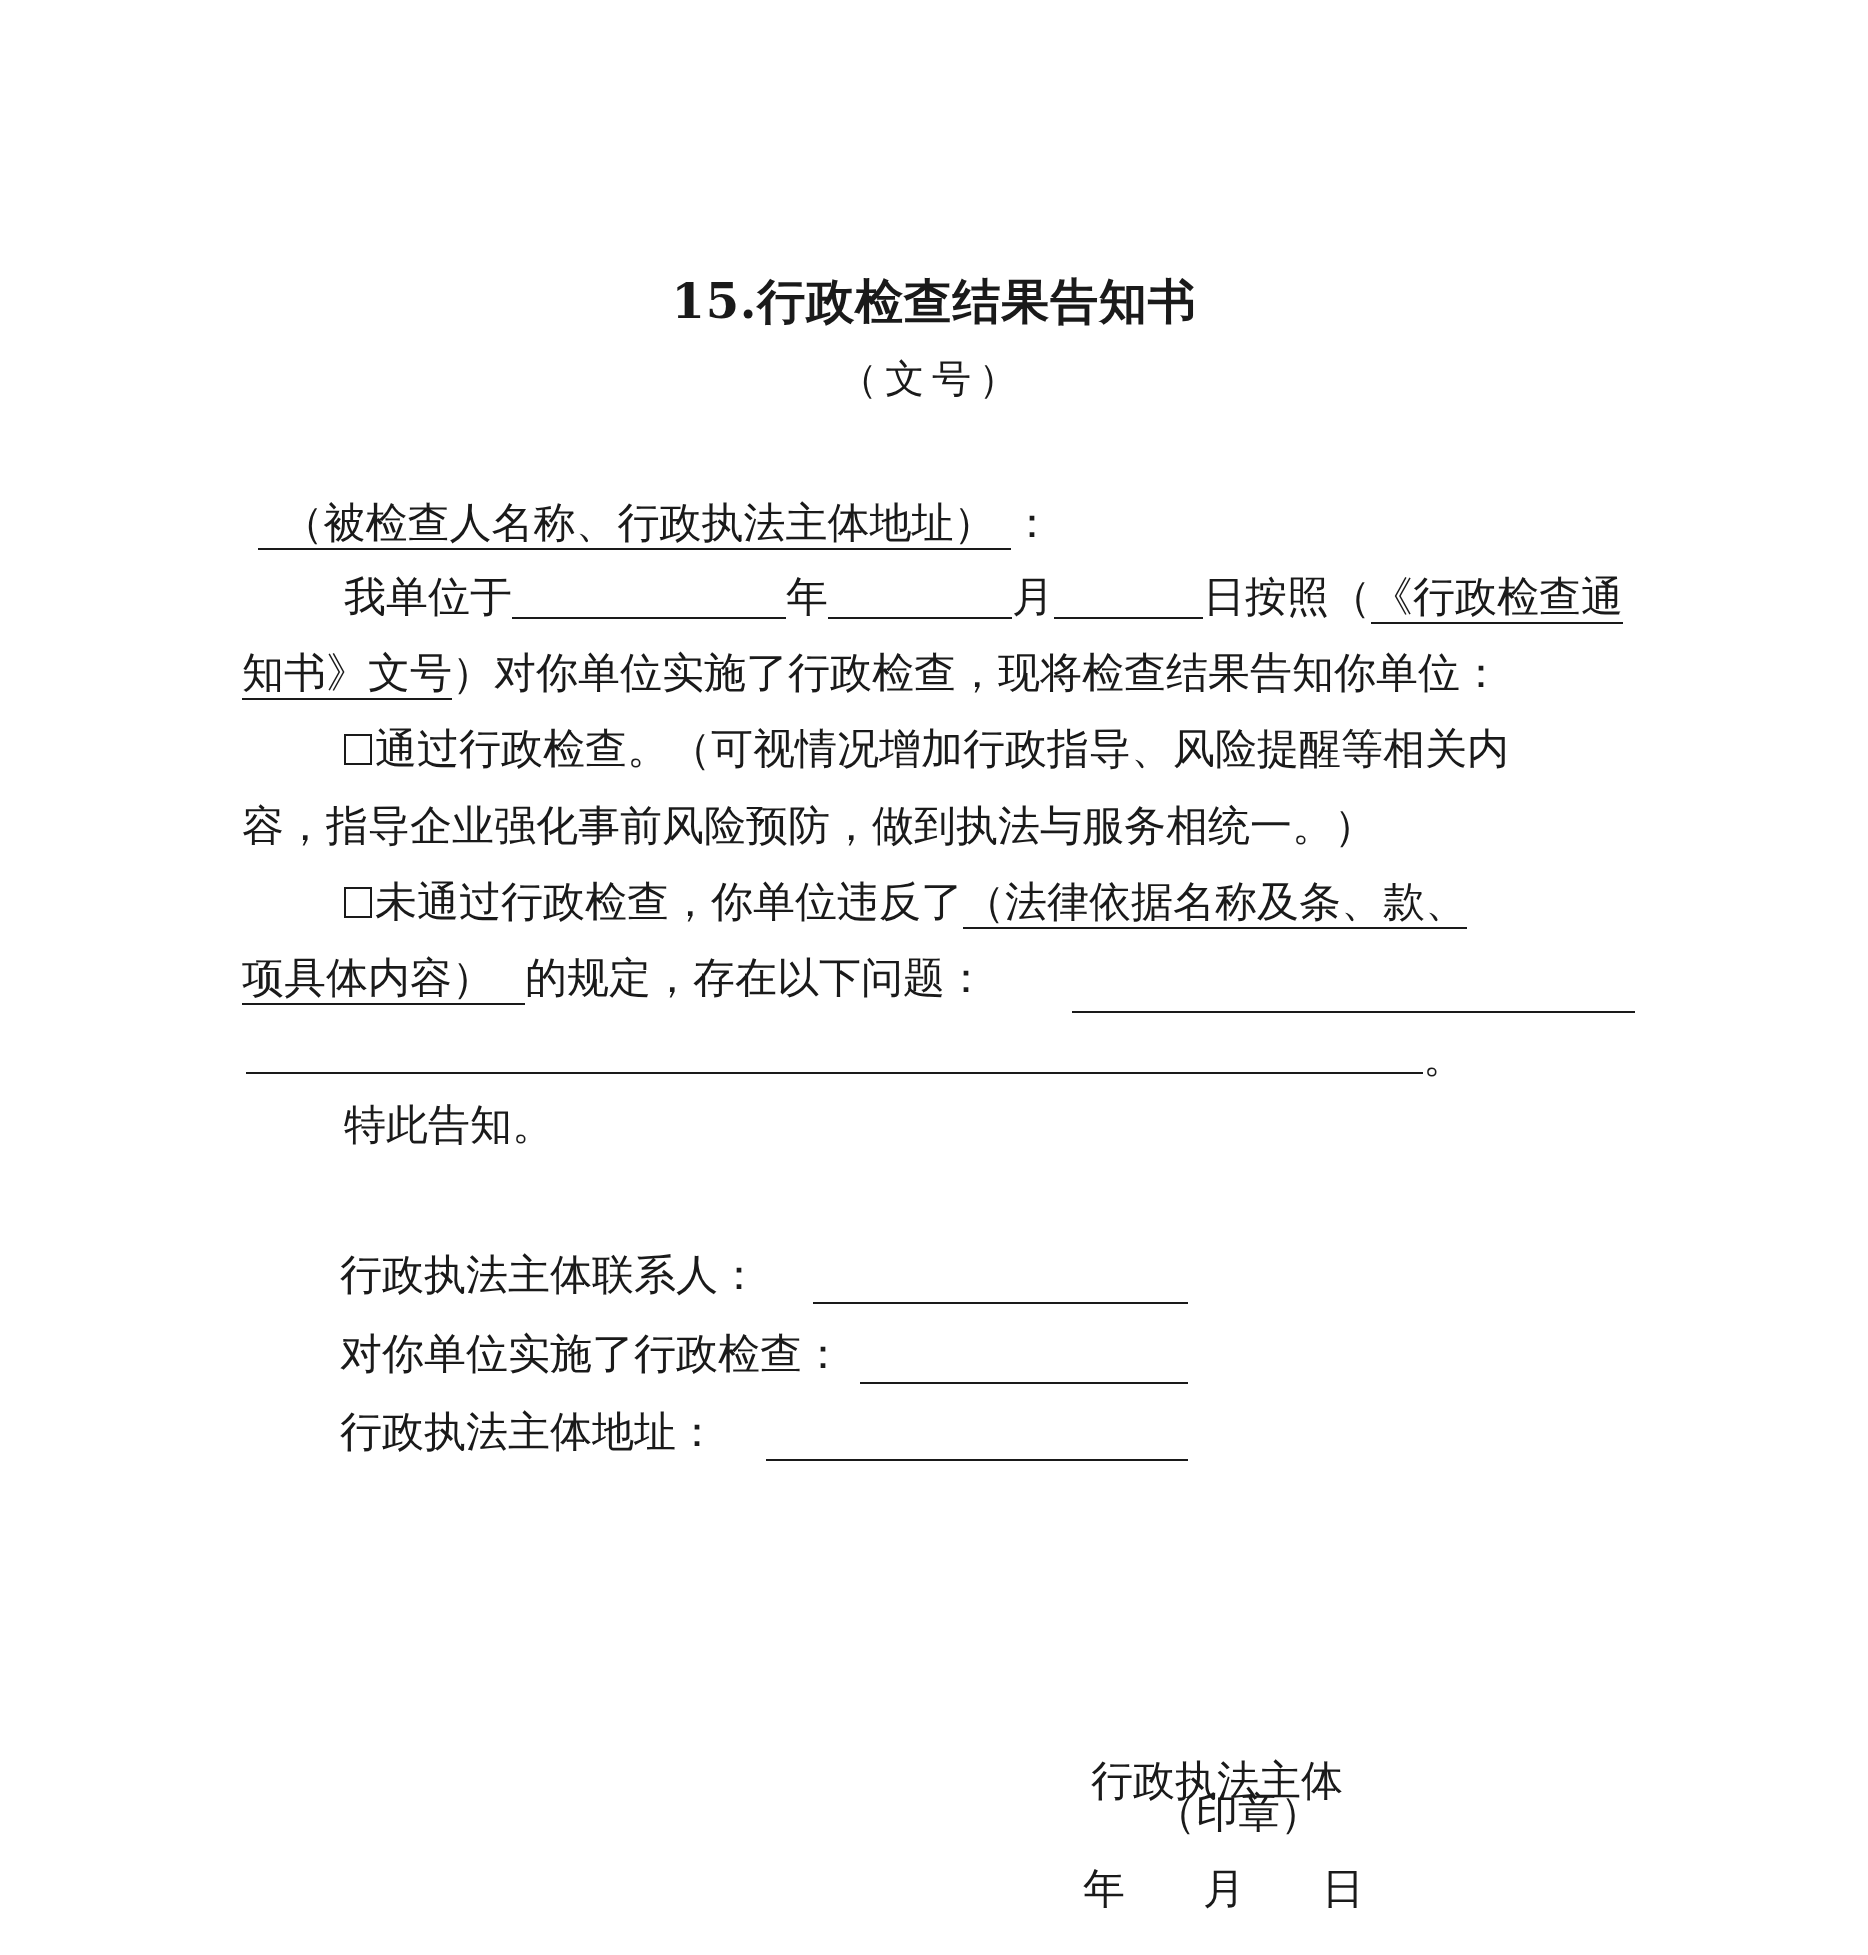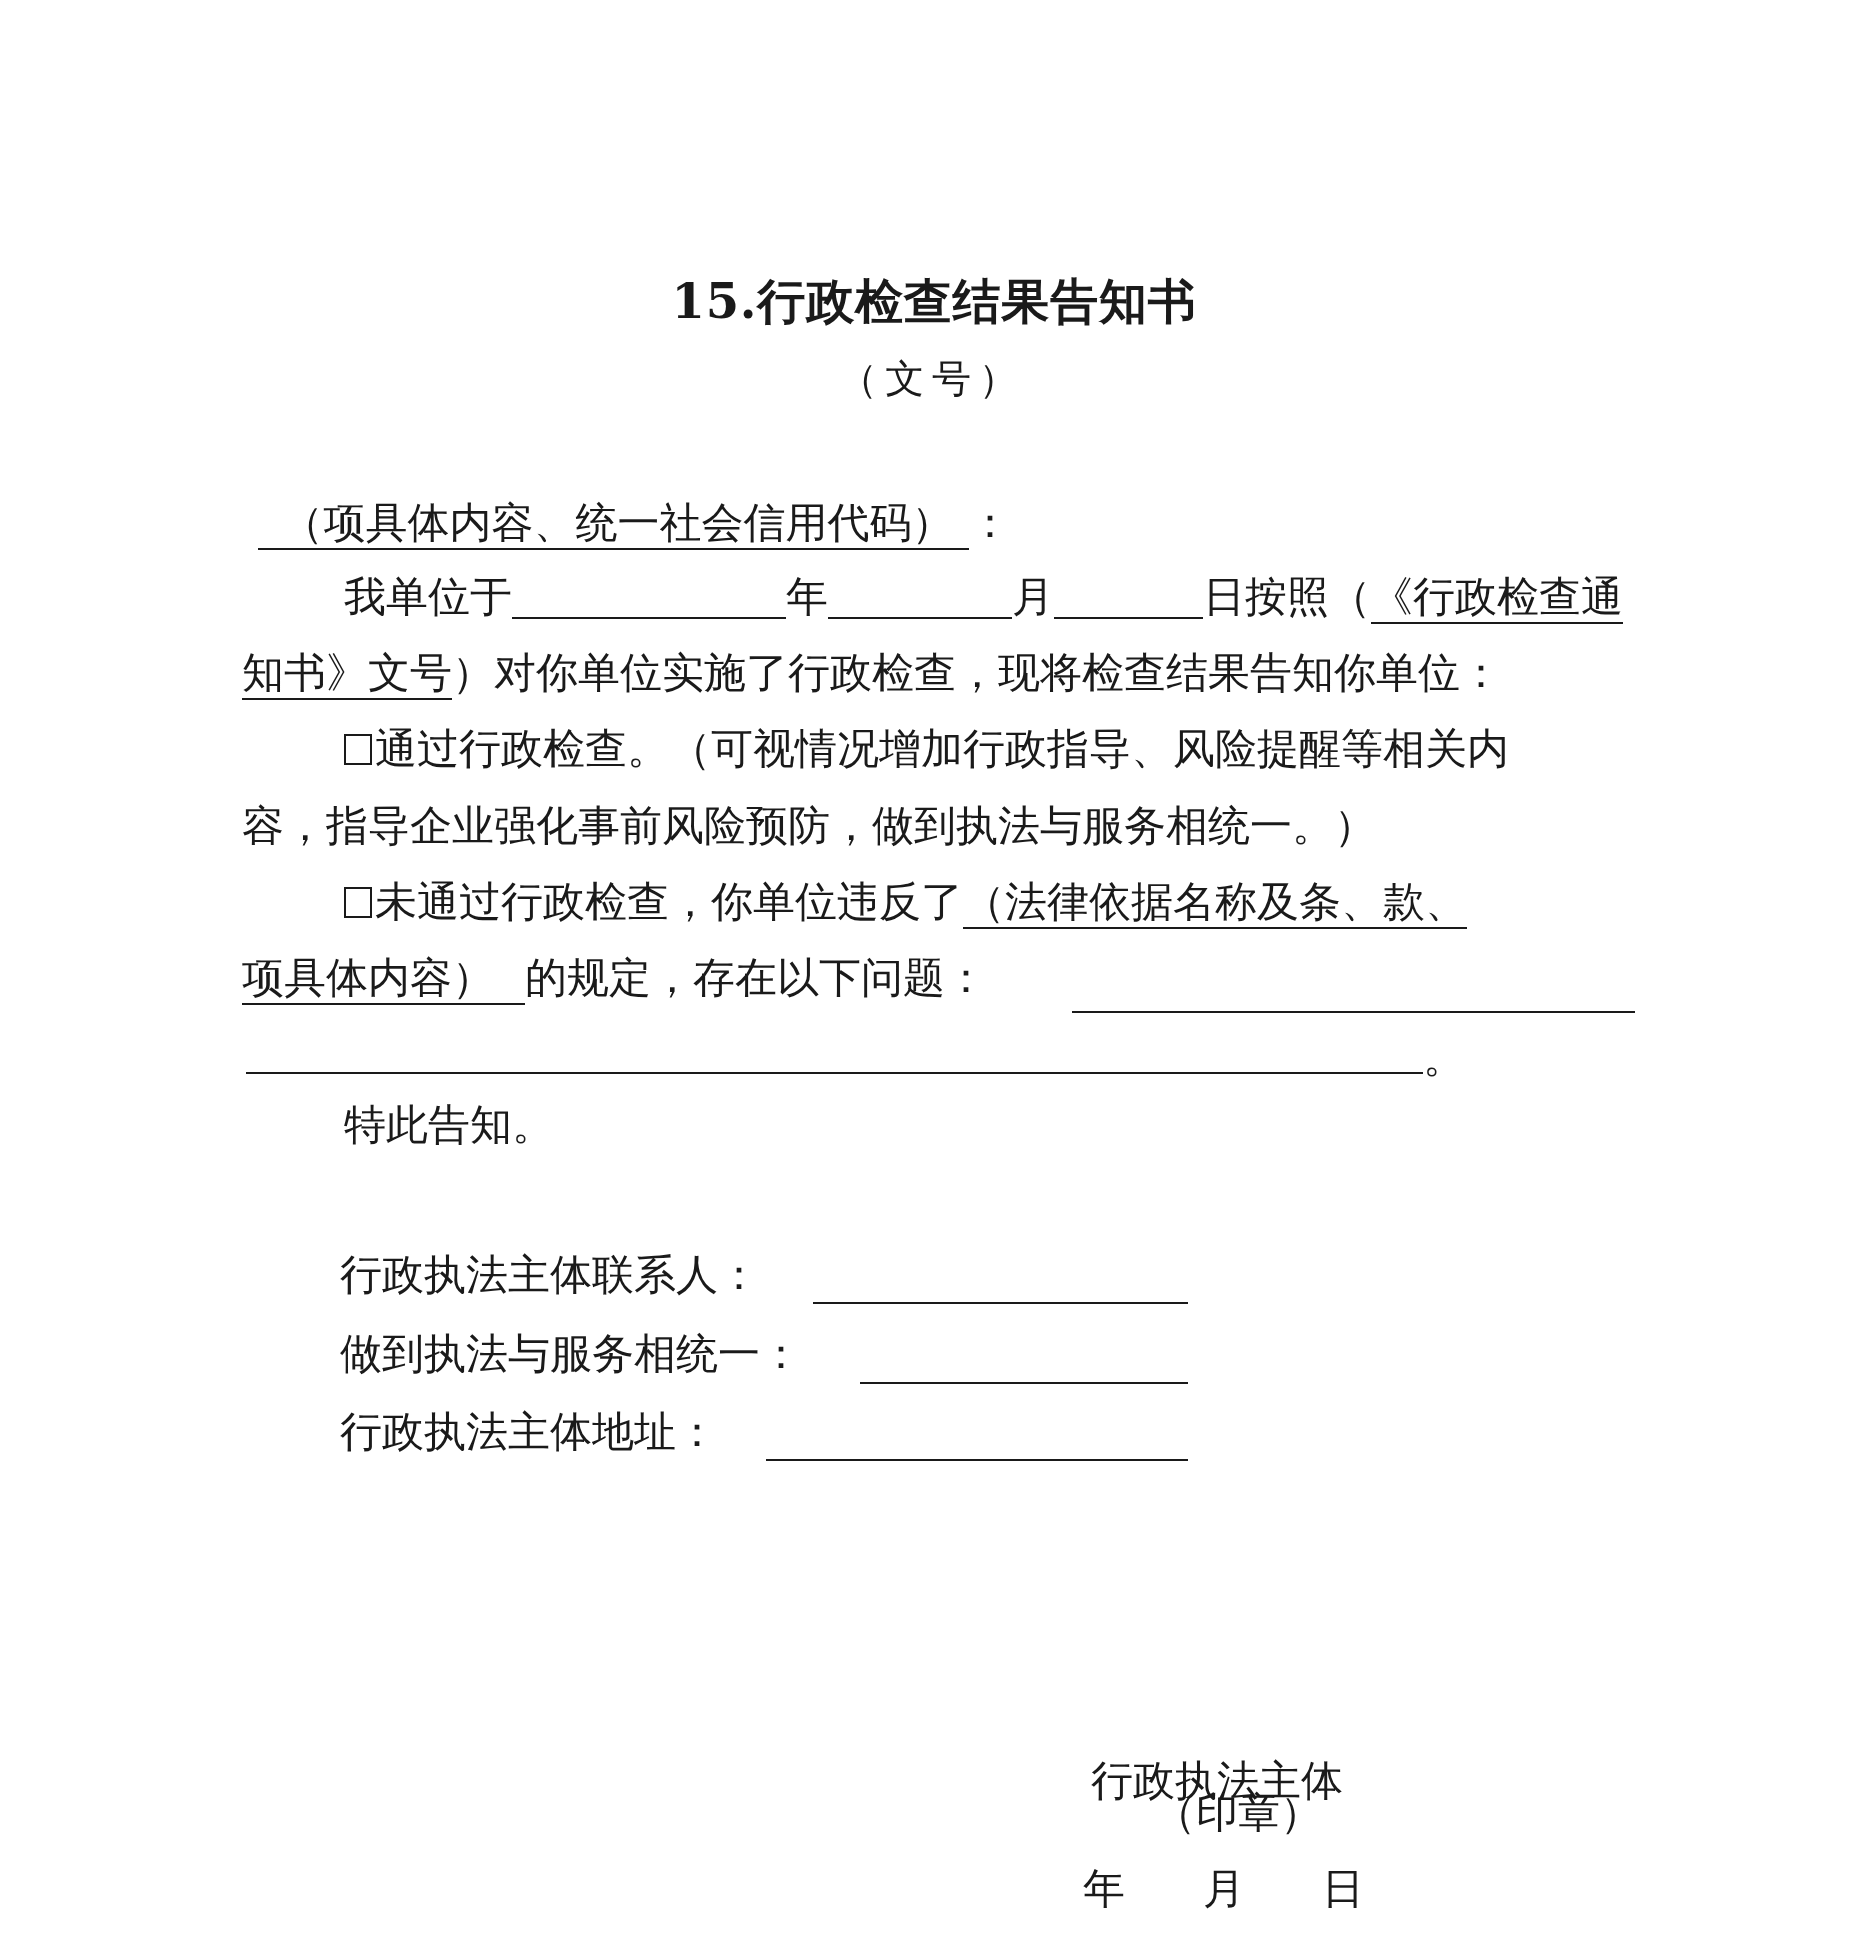--- a/index.html
+++ b/index.html
@@ -14,21 +14,21 @@
   .hline { position:absolute; height:0; border-top:2.7px solid #1a1a1a; }
   .box { display:inline-block; width:28px; height:31px; border:2.3px solid #1a1a1a; box-sizing:border-box; vertical-align:-2.3px; margin-right:3.1px; }
 </style>
 </head>
 <body>
 
 <div class="abs title">15.行政检查结果告知书</div>
 <div class="abs docno">（文号）</div>
 
 <div class="abs body" style="left:258px; top:497px;">
-  <span class="u" style="padding:0 15.6px 0 23.5px;">（项具体内容、统一社会信用代码）</span><span>：</span>
+  <span class="u" style="padding:0 15.6px 0 23.5px;">（被检查人名称、行政执法主体地址）</span><span>：</span>
 </div>
 
 <div class="abs body" style="left:344px; top:571px;">
   <span>我单位于</span><span class="blank" style="width:274px;"></span><span>年</span><span class="blank" style="width:184px;"></span><span>月</span><span class="blank" style="width:149px;"></span><span>日按照（</span><span class="u">《行政检查通</span>
 </div>
 
 <div class="abs body" style="left:242px; top:647px;">
   <span class="u">知书》文号</span><span>）对你单位实施了行政检查，现将检查结果告知你单位：</span>
 </div>
 
@@ -47,21 +47,21 @@
 </div>
 <div class="hline" style="left:1072px; top:1011px; width:563px;"></div>
 <div class="hline" style="left:246px; top:1072px; width:1177px;"></div>
 <div class="abs body" style="left:1423px; top:1032px;">。</div>
 
 <div class="abs body" style="left:344px; top:1099px;">特此告知。</div>
 
 <div class="abs body" style="left:340px; top:1249px;">行政执法主体联系人：</div>
 <div class="hline" style="left:813px; top:1302px; width:375px;"></div>
 
-<div class="abs body" style="left:340px; top:1328px;">做到执法与服务相统一：</div>
+<div class="abs body" style="left:340px; top:1328px;">对你单位实施了行政检查：</div>
 <div class="hline" style="left:860px; top:1382px; width:328px;"></div>
 
 <div class="abs body" style="left:340px; top:1406px;">行政执法主体地址：</div>
 <div class="hline" style="left:766px; top:1459px; width:422px;"></div>
 
 <div class="abs body" style="left:1091px; top:1711px;margin-top:44px;">行政执法主体</div>
 <div class="abs body" style="left:1154px; top:1787px;">（印章）</div>
 <div class="abs body" style="left:1083px; top:1863px;">年</div>
 <div class="abs body" style="left:1203px; top:1863px;">月</div>
 <div class="abs body" style="left:1322px; top:1863px;">日</div>

